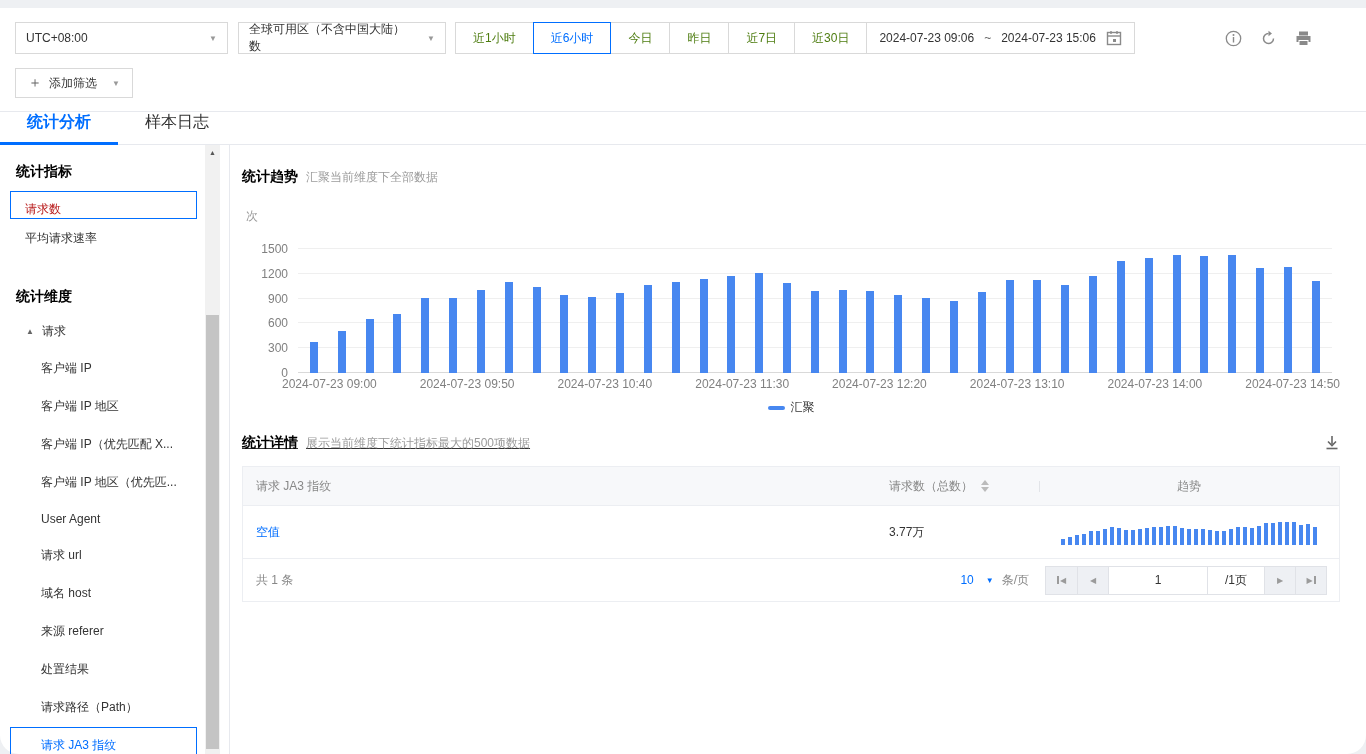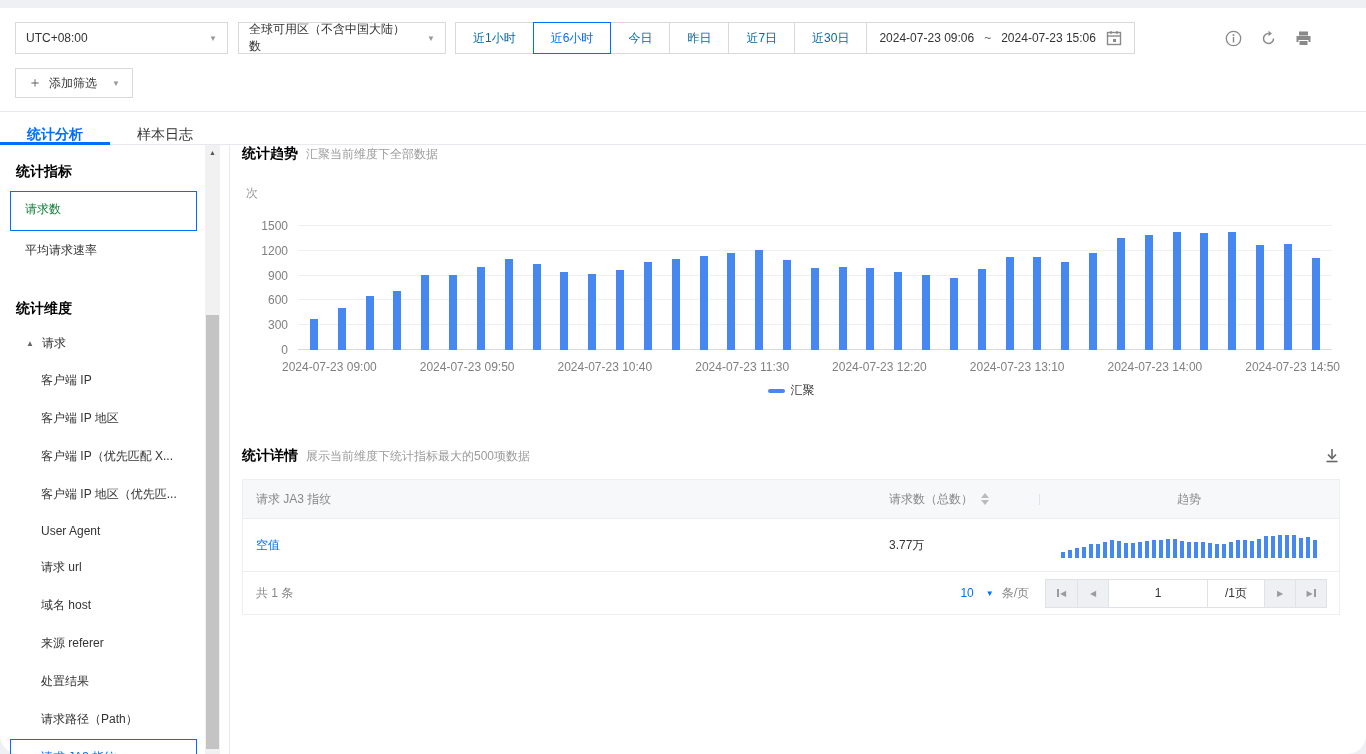--- a/index.html
+++ b/index.html
@@ -16,82 +16,82 @@
   .selectbox {
     height: 32px; border: 1px solid #d9d9d9; background: #fff; display: flex;
     align-items: center; justify-content: space-between; padding: 0 10px; cursor: pointer;
   }
   .selectbox.tz { width: 213px; margin-right: 10px; }
   .selectbox.dim { width: 208px; margin-right: 10px; }
   .caret { font-size: 8px; color: #999; margin-left: 8px; }
   .range-group { display: flex; align-items: stretch; height: 32px; }
   .range-btn {
     position: relative; display: flex; align-items: center; padding: 0 17px;
-    background: #fff; border: 1px solid #d9d9d9; margin-left: -1px; cursor: pointer; color: #0369a1;
+    background: #fff; border: 1px solid #d9d9d9; margin-left: -1px; cursor: pointer; color: #4d7c0f;
   }
   .range-btn.active { border-color: #006eff; color: #006eff; z-index: 2; }
   .date-range {
     display: flex; align-items: center; gap: 10px; border: 1px solid #d9d9d9;
     background: #fff; height: 32px; padding: 0 12px; margin-left: -1px; cursor: pointer;
   }
   .topbar-icons { margin-left: auto; display: flex; align-items: center; gap: 18px; }
   .tool-icon { width: 17px; height: 17px; display: inline-block; cursor: pointer; }
   .filter-row2 { padding: 14px 0 13px 0; }
   .add-filter {
     height: 30px; border: 1px solid #d9d9d9; background: #fff; padding: 0 12px;
     display: inline-flex; align-items: center; gap: 7px; cursor: pointer; color: #333; font-size: 12px;
   }
   .plus { font-size: 14px; color: #666; }
 
   
   .tabbar { display: flex; background: #fff; border-bottom: 1px solid #e7e9ee; height: 33px; }
   .tab {
-    padding: 0 27px; display: flex; align-items: flex-end; font-size: 14px;
+    padding: 0 27px; display: flex; align-items: flex-start; font-size: 16px;
     color: #333; cursor: pointer; position: relative;
   }
   .tab.active { color: #006eff; font-weight: bold; }
   .tab.active::after { content: ""; position: absolute; left: 0; right: 0; bottom: -1px; height: 3px; background: #006eff; }
 
   
   .content { display: flex; height: 612px; }
   .sidebar { position: relative; width: 230px; border-right: 1px solid #e7e9ee; padding-top: 10px; overflow: hidden; flex: none; }
   .main { flex: 1; padding: 0 26px 0 12px; overflow: hidden; }
 
   
   .side-header { font-size: 14px; font-weight: bold; color: #000; padding: 8px 0 8px 16px; }
   .side-item {
     margin: 2px 32px 2px 10px; padding: 8px 6px 8px 14px; color: #333; cursor: pointer;
     border: 1px solid transparent; white-space: nowrap; overflow: hidden; text-overflow: ellipsis;
   }
-  .side-item.selected { border-color: #006eff; color: #15803d; padding-top: 9px; padding-bottom: 12px; }
+  .side-item.selected { border-color: #006eff; color: #b91c1c; padding-top: 9px; padding-bottom: 0; }
   .side-gap { height: 22px; }
   .dim-group { padding: 9px 0 9px 26px; color: #333; cursor: pointer; display: flex; align-items: center; gap: 8px; }
   .tri-up { font-size: 8px; color: #666; }
   .dim-item {
     margin: 1px 32px 1px 10px; padding: 9px 6px 9px 30px; color: #333; cursor: pointer;
     border: 1px solid transparent; white-space: nowrap; overflow: hidden;
   }
   .dim-item.selected { border-color: #006eff; color: #006eff; }
   .side-scrollbar { position: absolute; top: 0; bottom: 0; right: 9px; width: 15px; background: #f1f1f1; }
   .scroll-up { height: 15px; display: flex; align-items: center; justify-content: center; font-size: 7px; color: #555; cursor: pointer; }
   .scroll-thumb { position: absolute; top: 170px; bottom: 8px; left: 1px; right: 1px; background: #c4c4c4; cursor: pointer; }
 
   
-  .section-head { display: flex; align-items: flex-end; }
+  .section-head { display: flex; align-items: flex-end; margin-top: 23px; }
   .section-title { font-size: 14px; font-weight: bold; color: #000; }
   .section-sub { font-size: 12px; color: #9b9b9b; margin-left: 8px; }
   .unit-label { color: #9b9b9b; margin: 22px 0 0 4px; }
   .chart-area { margin-top: 24px; }
   .plot { position: relative; height: 124px; margin-left: 56px; margin-right: 8px; }
   .gridline { position: absolute; left: 0; right: 0; height: 0; border-top: 1px solid #efefef; }
   .gridline.zero { border-top-color: #d9d9d9; }
   .tick-label { position: absolute; right: calc(100% + 10px); top: -7px; color: #808080; white-space: nowrap; }
   .bars { position: absolute; left: 2px; right: 2px; top: 0; bottom: 0; display: flex; align-items: flex-end; justify-content: space-around; }
   .bar { width: 8px; background: #4787f0; }
-  .xlabels { display: flex; justify-content: space-between; margin: 10px 0 0 40px; color: #808080; }
+  .xlabels { display: flex; justify-content: space-between; margin: 4px 0 0 40px; color: #808080; }
   .legend { display: flex; align-items: center; justify-content: center; gap: 6px; margin-top: 8px; }
   .legend-marker { width: 17px; height: 4px; border-radius: 2px; background: #4787f0; }
 
   
   .detail-head { display: flex; align-items: baseline; margin-top: 34px; }
   .download { margin-left: auto; align-self: center; cursor: pointer; }
   .table { border: 1px solid #eceef2; margin-top: 14px; }
   .trow { display: flex; align-items: center; }
   .thead { background: #f7f8fa; height: 38px; color: #888; }
   .col-ja3 { flex: 1; padding-left: 13px; }
@@ -306,21 +306,21 @@
             <span>2024-07-23 13:10</span>
             <span>2024-07-23 14:00</span>
             <span>2024-07-23 14:50</span>
           </div>
         <div class="legend">
           <span class="legend-marker"></span>
           <span>汇聚</span>
         </div>
       </div>
 
-      <div class="detail-head section-head" style="margin-top:48px;">
+      <div class="detail-head section-head" style="margin-top:18px;text-decoration:underline;">
         <span class="section-title">统计详情</span>
         <span class="section-sub">展示当前维度下统计指标最大的500项数据</span>
         <span class="download">
           <svg width="16" height="16" viewBox="0 0 16 16">
               <path d="M8 1 L8 9" stroke="#666" stroke-width="1.6"></path>
               <path d="M4 6.5 L8 10.5 L12 6.5" fill="none" stroke="#666" stroke-width="1.6"></path>
               <line x1="2.5" y1="13.5" x2="13.5" y2="13.5" stroke="#666" stroke-width="1.6"></line>
             </svg>
         </span>
       </div>

